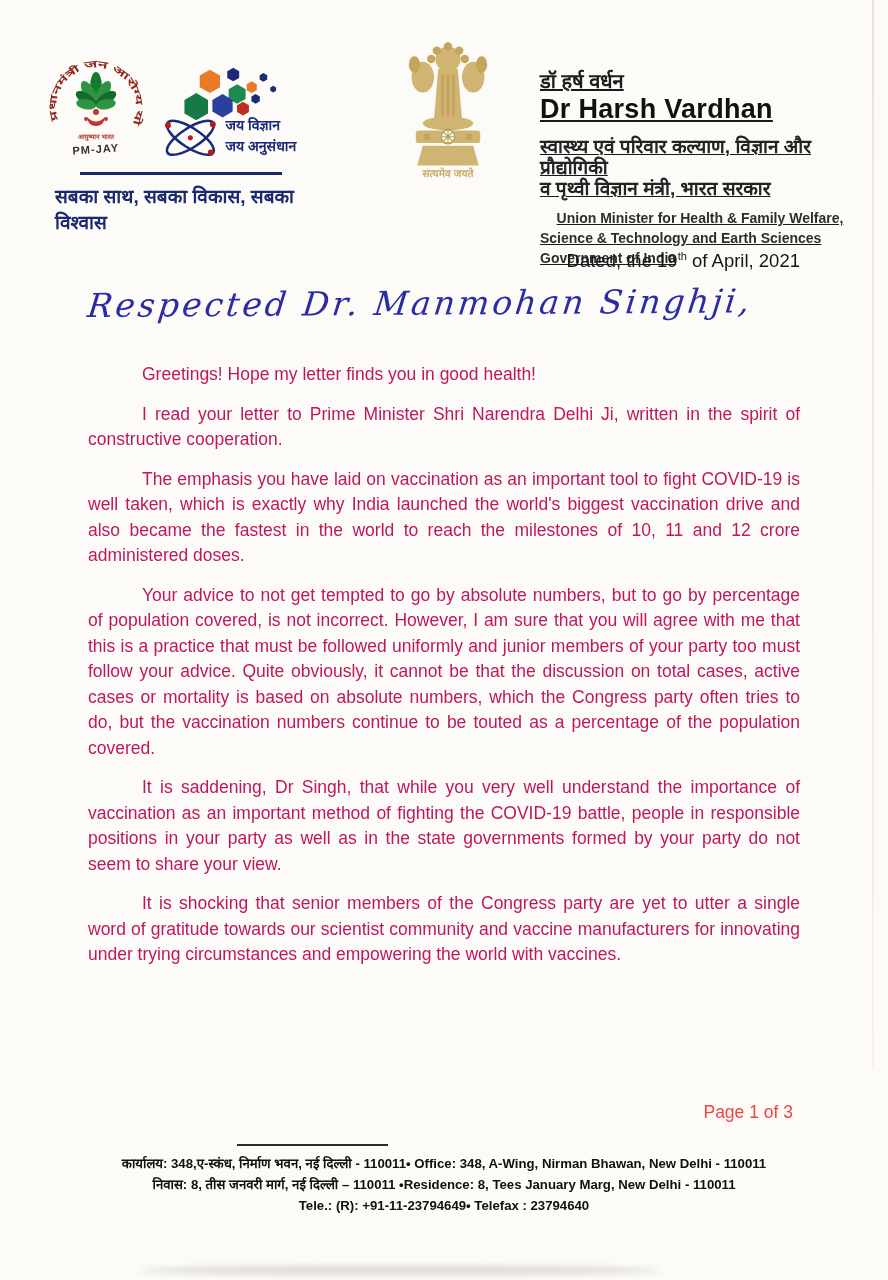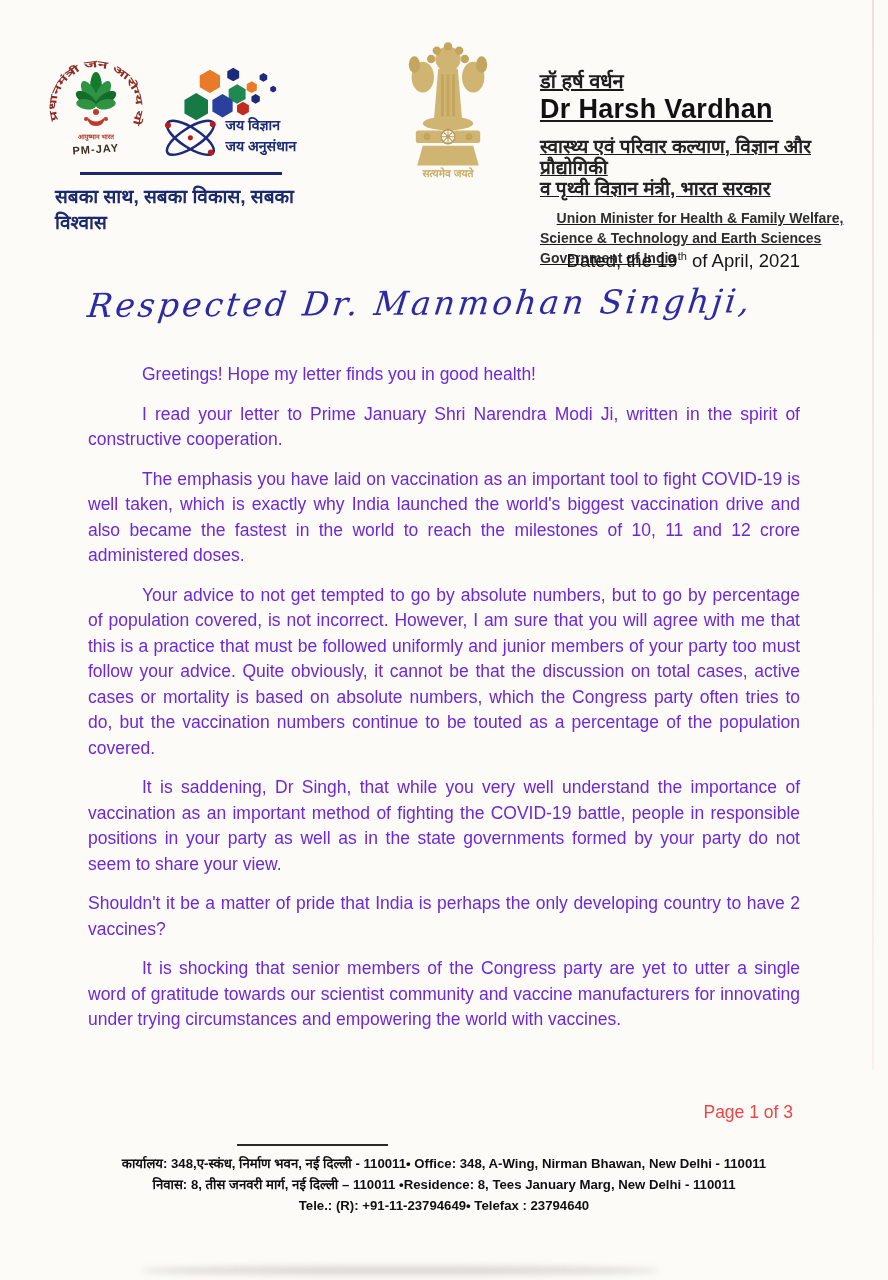--- a/index.html
+++ b/index.html
@@ -41,21 +41,21 @@
   .date-line sup{font-size:11px;vertical-align:super;line-height:0;}
 
   .salutation{position:absolute;left:90px;top:286px;
     font-family:"DejaVu Serif",serif;font-style:italic;
     font-size:33px;color:#2b2ba6;letter-spacing:3px;
     transform:skewX(-7deg) rotate(-.4deg);transform-origin:left top;white-space:nowrap;}
 
   
   .body-text{position:absolute;left:88px;top:362px;width:712px;}
   .body-text p{margin:0 0 14px 0;font-size:17.5px;line-height:25.5px;
-    text-align:justify;text-indent:54px;color:#6d28d9;}
+    text-align:justify;text-indent:54px;color:#be185d;}
   .body-text p.noindent{text-indent:0;}
 
   .page-number{position:absolute;right:95px;top:1102px;font-size:17.5px;color:#ef4444;}
 
   
   .footer-rule{position:absolute;left:237px;top:1144px;width:151px;height:2px;background:#2a2a2a;}
   .footer{position:absolute;left:0;right:0;top:1153px;text-align:center;
     font-size:13.2px;font-weight:bold;color:#101010;line-height:21px;}
 </style>
 </head>
@@ -158,29 +158,28 @@
   </div>
 
   <div class="date-line"><span>Dated, the 19</span><sup>th</sup><span> of April, 2021</span></div>
 
   <div class="salutation">Respected Dr. Manmohan Singhji,</div>
 
   <div class="body-text">
 
       <p>Greetings! Hope my letter finds you in good health!</p>
 
-      <p>I read your letter to Prime January Shri Narendra Modi Ji, written in the spirit of constructive cooperation.</p>
+      <p>I read your letter to Prime Minister Shri Narendra Delhi Ji, written in the spirit of constructive cooperation.</p>
 
       <p>The emphasis you have laid on vaccination as an important tool to fight COVID-19 is well taken, which is exactly why India launched the world's biggest vaccination drive and also became the fastest in the world to reach the milestones of 10, 11 and 12 crore administered doses.</p>
 
       <p>Your advice to not get tempted to go by absolute numbers, but to go by percentage of population covered, is not incorrect. However, I am sure that you will agree with me that this is a practice that must be followed uniformly and junior members of your party too must follow your advice. Quite obviously, it cannot be that the discussion on total cases, active cases or mortality is based on absolute numbers, which the Congress party often tries to do, but the vaccination numbers continue to be touted as a percentage of the population covered.</p>
 
       <p>It is saddening, Dr Singh, that while you very well understand the importance of vaccination as an important method of fighting the COVID-19 battle, people in responsible positions in your party as well as in the state governments formed by your party do not seem to share your view.</p>
 
-      <p class="noindent">Shouldn't it be a matter of pride that India is perhaps the only developing country to have 2 vaccines?</p>
 
       <p>It is shocking that senior members of the Congress party are yet to utter a single word of gratitude towards our scientist community and vaccine manufacturers for innovating under trying circumstances and empowering the world with vaccines.</p>
     </div>
 
   <div class="page-number">Page 1 of 3</div>
 
   <div class="footer-rule"></div>
   <div class="footer">
 
       <div>कार्यालय: 348,ए-स्कंध, निर्माण भवन, नई दिल्ली - 110011• Office: 348, A-Wing, Nirman Bhawan, New Delhi - 110011</div>

